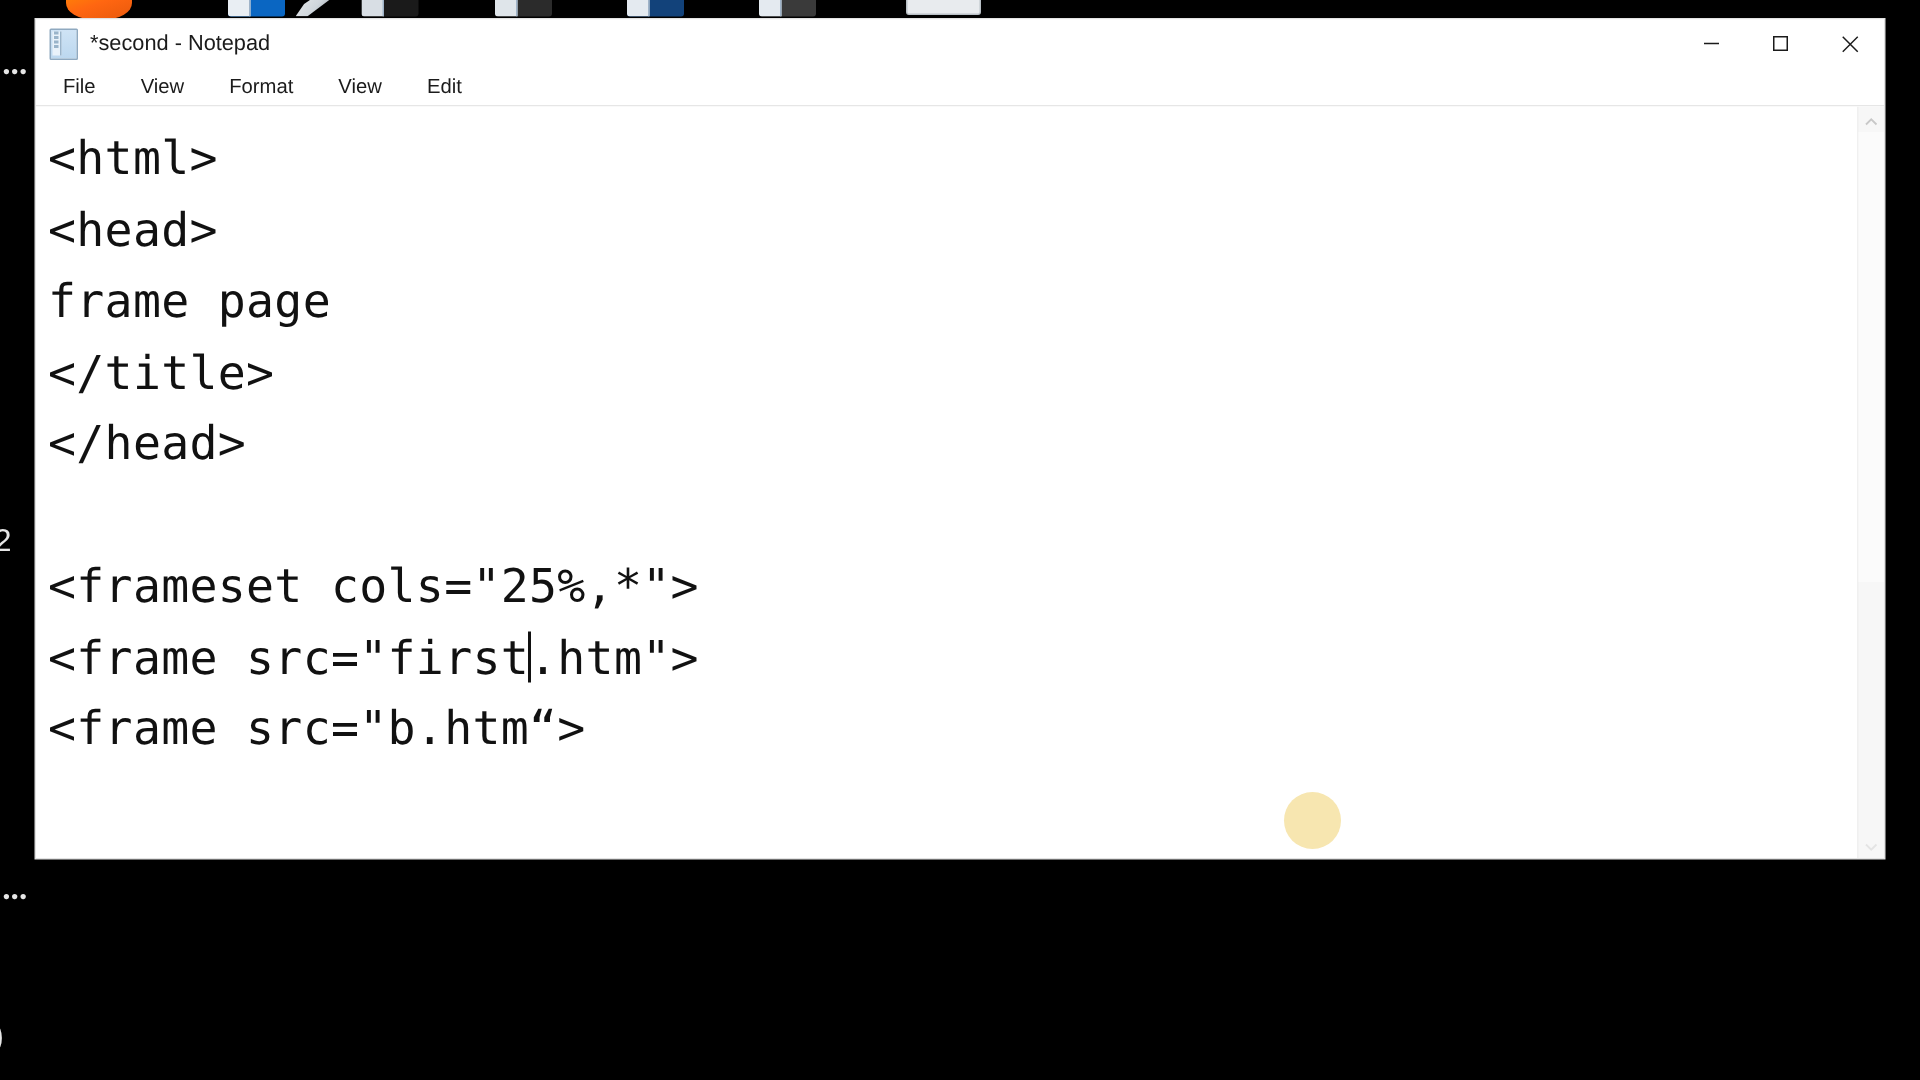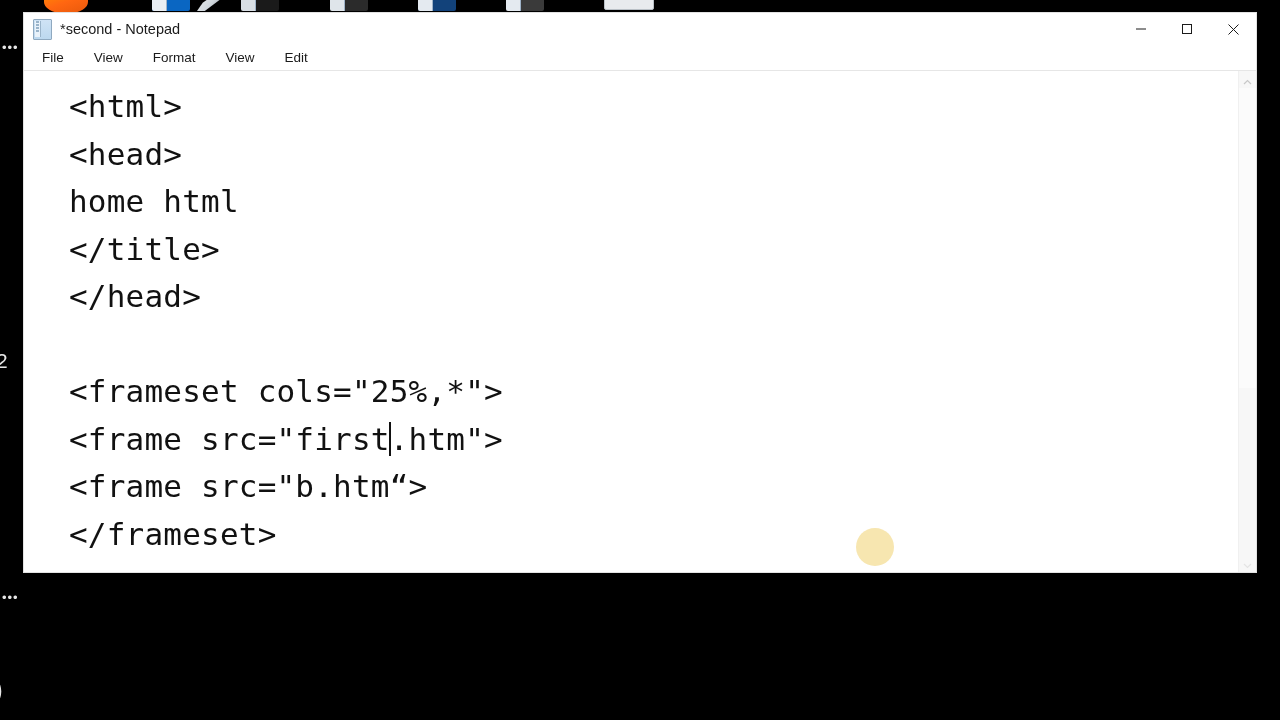--- a/index.html
+++ b/index.html
@@ -197,21 +197,20 @@
   }
 
   .code-line {
     font-family: "DejaVu Sans Mono", monospace;
     font-size: 31px;
     line-height: 47.5px;
     color: #111111;
     white-space: pre;
     letter-spacing: 0.2px;
     height: 47.5px;
-    margin-left: 37px;
   }
   .code-line.blank { color: transparent; }
 
   .caret {
     display: inline-block;
     width: 2px;
     height: 34px;
     background: #111111;
     vertical-align: -6px;
     margin: 0 -1px;
@@ -317,28 +316,27 @@
       <div class="menu-item">Format</div>
       <div class="menu-item">View</div>
       <div class="menu-item">Edit</div>
     </div>
 
     <div class="editor-wrap">
 
       <div class="editor">
         <div class="code-line">&lt;html&gt;</div>
         <div class="code-line">&lt;head&gt;</div>
-        <div class="code-line">home html</div>
+        <div class="code-line">frame page</div>
         <div class="code-line">&lt;/title&gt;</div>
         <div class="code-line">&lt;/head&gt;</div>
         <div class="code-line blank"></div>
         <div class="code-line">&lt;frameset cols="25%,*"&gt;</div>
         <div class="code-line"><span>&lt;frame src="first</span><span class="caret"></span><span>.htm"&gt;</span></div>
         <div class="code-line">&lt;frame src="b.htm“&gt;</div>
-        <div class="code-line">&lt;/frameset&gt;</div>
         <div class="code-line blank"></div>
 
         <div class="click-blob"></div>
       </div>
 
       <div class="scrollbar">
         <div class="sb-arrow">
           <span>
             <svg width="9" height="6" viewBox="0 0 9 6">
                 <polyline points="1,5 4.5,1.5 8,5" fill="none" stroke="#c8c8c8" stroke-width="1.2"></polyline>

